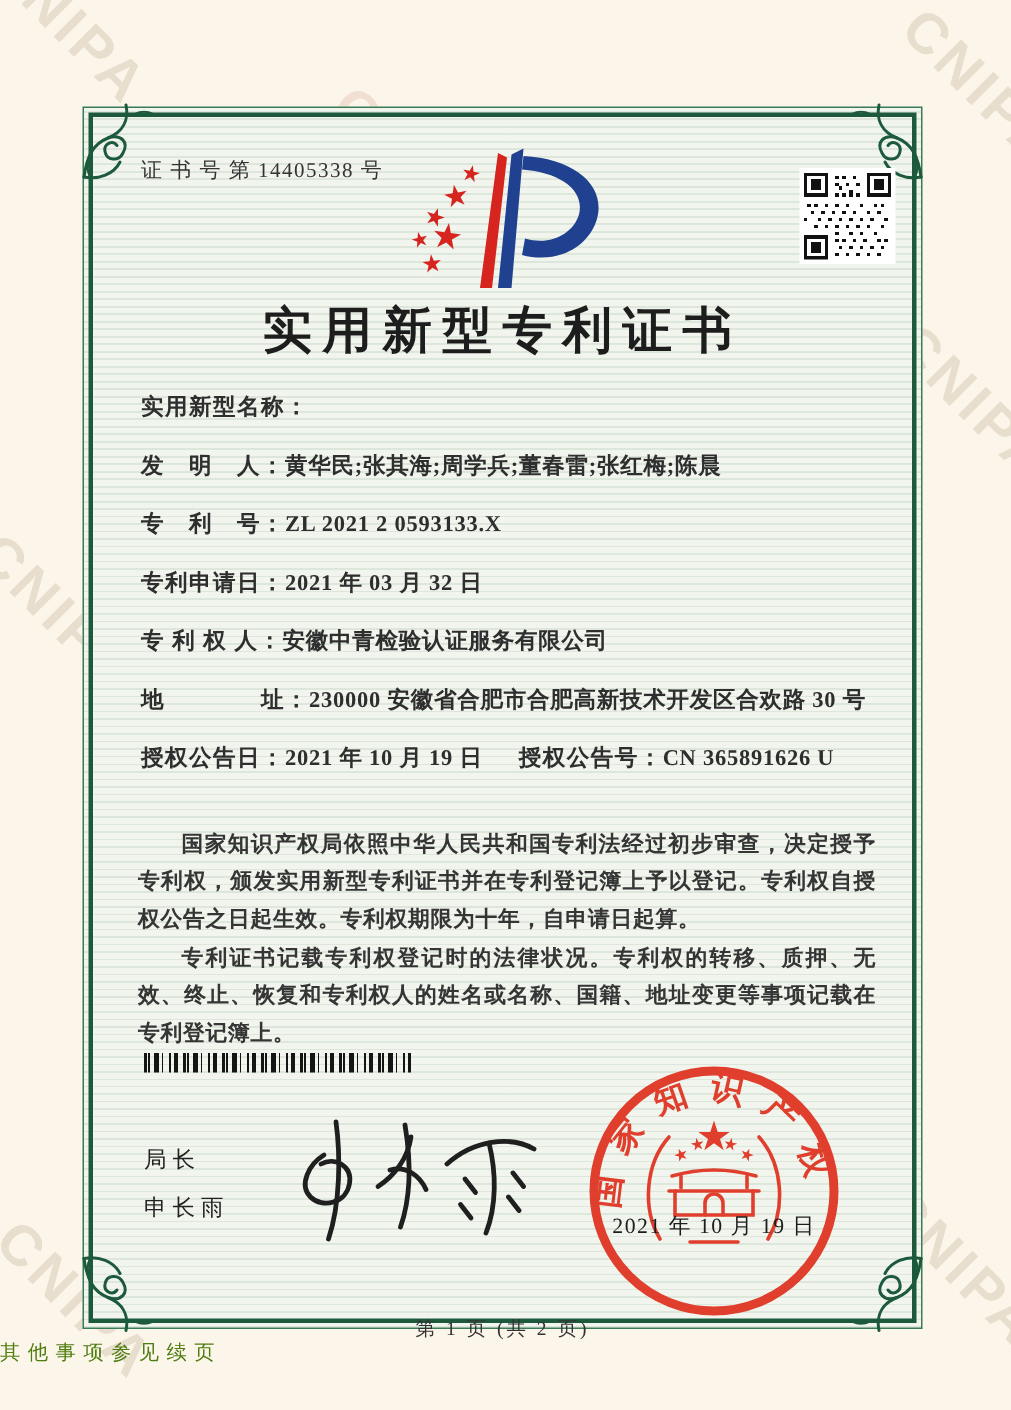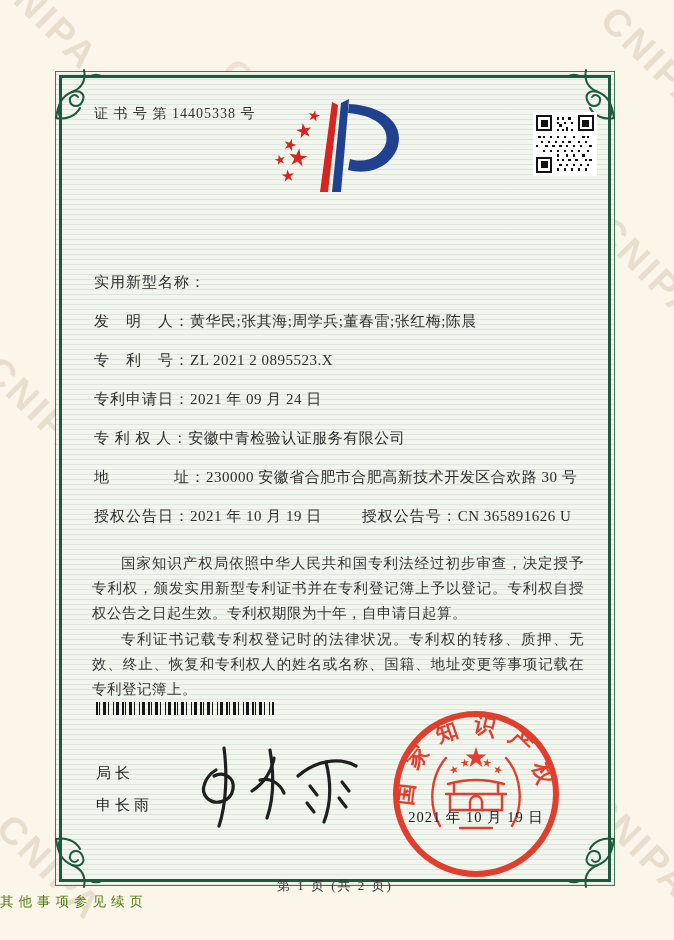--- a/index.html
+++ b/index.html
@@ -38,27 +38,27 @@
   
   .cert-no{position:absolute;left:38px;top:33px;font-size:14px;letter-spacing:1px;color:#333;}
   .logo{position:absolute;left:212px;top:26px;width:168px;height:98px;}
   .qr{position:absolute;left:477px;top:40px;width:64px;height:64px;background:#fff;padding:3px;box-sizing:border-box;}
   .qr svg{width:100%;height:100%;display:block;}
   .title{
     position:absolute;left:0;top:126px;width:100%;text-align:center;
     font-size:33px;font-weight:bold;letter-spacing:7px;color:#1d1d1d;
   }
   
-  .fields{position:absolute;left:38px;top:200px;width:500px;}
+  .fields{position:absolute;left:38px;top:190px;width:500px;font-weight:bold;}
   .frow{height:39px;display:flex;align-items:flex-start;font-size:15px;line-height:20px;}
   .flabel{white-space:pre;color:#2e2e2e;letter-spacing:1px;}
   .fvalue{color:#2e2e2e;letter-spacing:0.5px;}
-  .fpair2{margin-left:40px;display:flex;}
-  
-  .paras{position:absolute;left:36px;top:479px;width:492px;font-size:14.5px;line-height:1.74;text-align:justify;color:#353535;}
+  .fpair2{margin-left:24px;display:flex;}
+  
+  .paras{position:absolute;left:36px;top:479px;width:492px;font-size:14.5px;line-height:1.74;text-align:justify;color:#353535;font-weight:bold;}
   .paras p{margin:0;text-indent:2em;letter-spacing:0.5px;}
   
   .barcode{
     position:absolute;left:40px;top:630px;width:178px;height:13px;
     background:
       repeating-linear-gradient(90deg,#151515 0 2px,transparent 2px 3px,#151515 3px 4px,transparent 4px 7px,#151515 7px 10px,transparent 10px 12px,#151515 12px 13px,transparent 13px 17px,#151515 17px 18px,transparent 18px 20px,#151515 20px 23px,transparent 23px 26px);
   }
   
   .officer-title{position:absolute;left:40px;top:692px;font-size:15px;letter-spacing:4px;color:#222;}
   .officer-name{position:absolute;left:40px;top:724px;font-size:15px;letter-spacing:4px;color:#222;text-align:right;}
@@ -152,36 +152,37 @@
         M0,13h1v1h-1z M4,13h1v1h-1z M7,13h1v1h-1z M10,13h1v1h-1z M13,13h1v1h-1z M16,13h1v1h-1z M19,13h1v1h-1z M23,13h1v1h-1z
         M3,15h1v1h-1z M6,15h1v1h-1z M9,15h1v1h-1z M12,15h1v1h-1z M15,15h1v1h-1z M18,15h1v1h-1z M22,15h1v1h-1z
         M9,17h1v1h-1z M13,17h1v1h-1z M16,17h1v1h-1z M20,17h1v1h-1z
         M9,19h1v1h-1z M11,19h1v1h-1z M14,19h1v1h-1z M17,19h1v1h-1z M21,19h1v1h-1z M23,19h1v1h-1z
         M10,21h1v1h-1z M13,21h1v1h-1z M16,21h1v1h-1z M19,21h1v1h-1z M22,21h1v1h-1z
         M9,23h1v1h-1z M12,23h1v1h-1z M15,23h1v1h-1z M18,23h1v1h-1z M21,23h1v1h-1z"></path>
       </g>
     </svg>
   </div>
 
+  <div class="title">实用新型专利证书</div>
 
   <div class="fields">
     <div class="frow">
       <span class="flabel">实用新型名称：</span>
     </div>
     <div class="frow">
       <span class="flabel">发　明　人：</span>
       <span class="fvalue">黄华民;张其海;周学兵;董春雷;张红梅;陈晨</span>
     </div>
     <div class="frow">
       <span class="flabel">专　利　号：</span>
-      <span class="fvalue">ZL 2021 2 0895523.X</span>
+      <span class="fvalue">ZL 2021 2 0593133.X</span>
     </div>
     <div class="frow">
       <span class="flabel">专利申请日：</span>
-      <span class="fvalue">2021 年 09 月 24 日</span>
+      <span class="fvalue">2021 年 03 月 32 日</span>
     </div>
     <div class="frow">
       <span class="flabel">专 利 权 人：</span>
       <span class="fvalue">安徽中青检验认证服务有限公司</span>
     </div>
     <div class="frow">
       <span class="flabel">地　　　　址：</span>
       <span class="fvalue">230000 安徽省合肥市合肥高新技术开发区合欢路 30 号</span>
     </div>
     <div class="frow">

